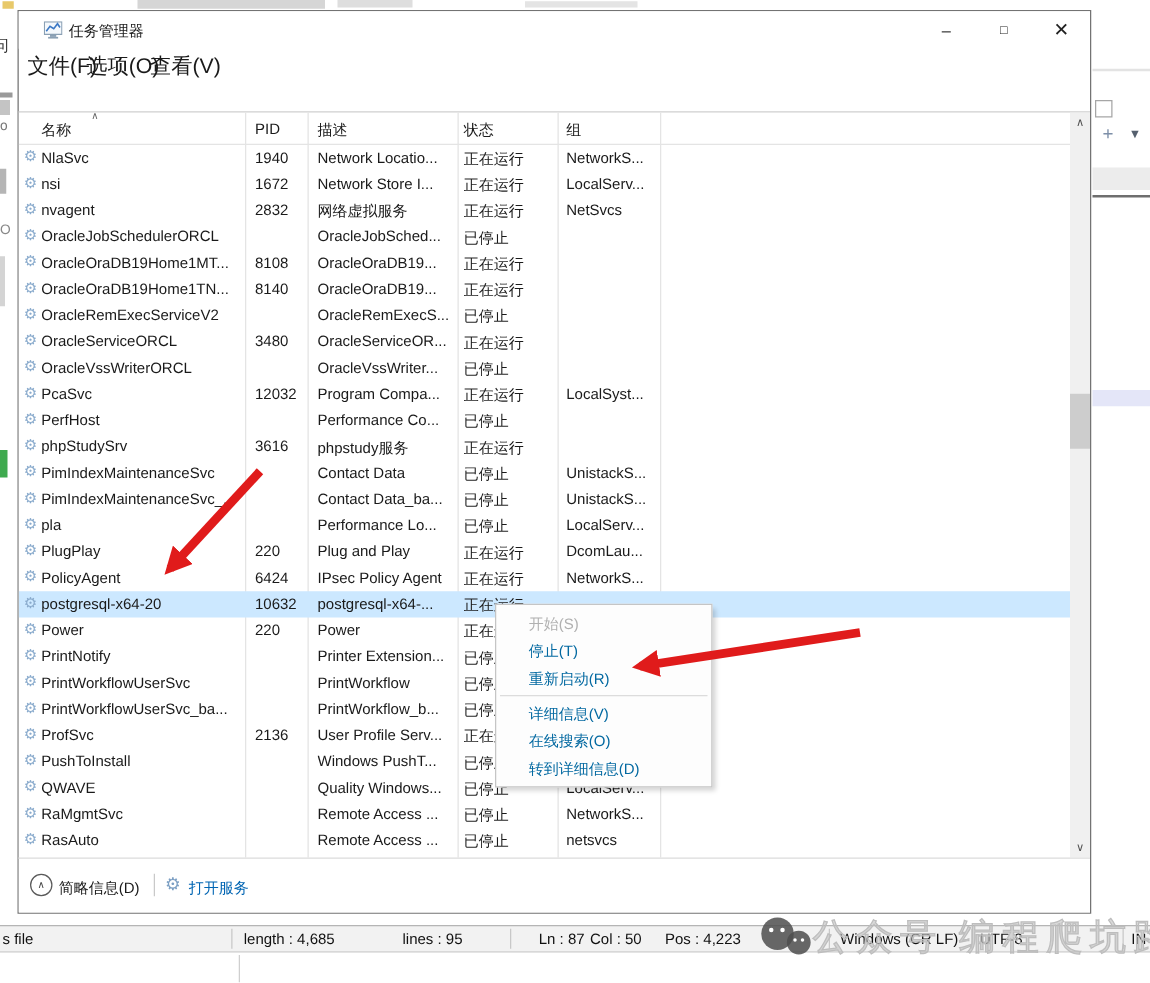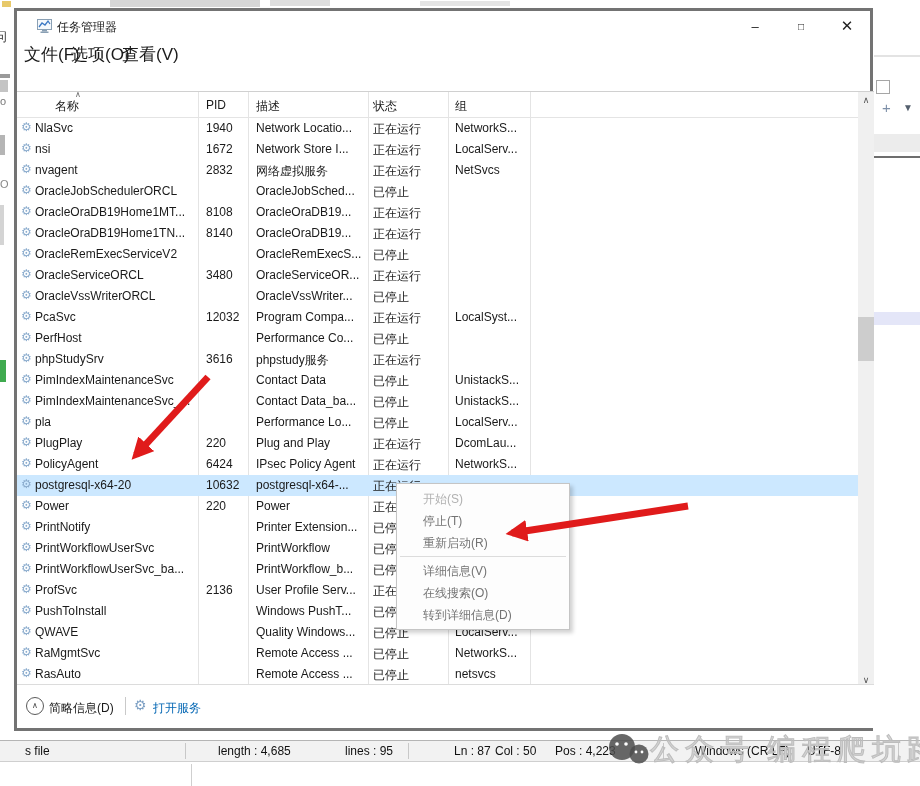--- a/index.html
+++ b/index.html
@@ -3,21 +3,21 @@
 <meta charset="utf-8">
 <style>
   html,body{margin:0;padding:0;}
   body{width:920px;height:786px;position:relative;overflow:hidden;background:#ffffff;
        font-family:"Liberation Sans","DejaVu Sans",sans-serif;color:#1a1a1a;}
   .abs{position:absolute;}
   
   .bg-frag{position:absolute;background:#d6d6d6;}
   
   #tm-window{position:absolute;left:14px;top:8px;width:859px;height:723px;
-             background:#fff;border:3px solid #737373;box-sizing:border-box;}
+             background:#fff;border:1px solid #737373;box-sizing:border-box;}
   #titlebar{position:absolute;left:0;top:0;right:0;height:30px;background:#fff;}
   #title-text{position:absolute;left:40px;top:8px;font-size:12px;}
   #win-controls{position:absolute;right:0;top:0;height:30px;display:flex;}
   .win-btn{width:46px;height:30px;display:flex;align-items:center;justify-content:center;
            font-size:13px;color:#222;}
   
   #menubar{position:absolute;left:0;top:30px;right:0;height:20px;font-size:17px;}
   .menu-item{position:absolute;top:2px;}
   
   #tabbar{position:absolute;left:0;top:48px;right:0;height:27px;font-size:12px;}
@@ -52,30 +52,30 @@
   #chevron-circle{position:absolute;left:9px;top:12px;width:16px;height:16px;border:1px solid #5a5a5a;
                   border-radius:50%;text-align:center;font-size:8px;line-height:15px;color:#444;}
   #footer-summary{position:absolute;left:32px;top:15px;}
   #footer-sep{position:absolute;left:108px;top:12px;width:1px;height:18px;background:#c9c9c9;}
   #footer-gear{position:absolute;left:117px;top:12px;font-size:14px;color:#7da0c4;}
   #footer-open{position:absolute;left:136px;top:15px;color:#0065b3;}
   
   #ctx-menu{position:absolute;left:396px;top:483px;width:174px;background:#fdfdfd;
             border:1px solid #c5c5c5;box-shadow:3px 3px 4px rgba(0,0,0,0.18);z-index:40;
             box-sizing:border-box;padding:4px 0 3px 0;font-size:12px;}
-  .ctx-item{height:22px;line-height:22px;padding-left:26px;color:#737373;}
+  .ctx-item{height:22px;line-height:22px;padding-left:26px;color:#0369a1;}
   .ctx-item.disabled{color:#b1b1b1;}
   .ctx-sep{height:1px;background:#dcdcdc;margin:2px 3px 3px 3px;}
   
   #arrows{position:absolute;left:0;top:0;width:920px;height:786px;z-index:50;pointer-events:none;}
   
   #statusbar{position:absolute;left:0;top:740px;width:920px;height:22px;background:#f2f2f2;
              border-top:1px solid #b5b5b5;border-bottom:1px solid #cfcfcf;box-sizing:border-box;
              font-size:12px;color:#111;}
-  .sb-item{position:absolute;top:3px;white-space:nowrap;margin-left:23px;}
+  .sb-item{position:absolute;top:3px;white-space:nowrap;}
   .sb-sep{position:absolute;top:2px;width:1px;height:16px;background:#c8c8c8;}
   #watermark{position:absolute;left:650px;top:730px;z-index:55;pointer-events:none;
              font-size:29px;letter-spacing:6px;color:rgba(185,185,185,0.55);
              -webkit-text-stroke:1px #bdbdbd;white-space:nowrap;}
   #wm2{margin-left:12px;}
   #wechat-icon{position:absolute;left:604px;top:733px;z-index:56;}
 </style>
 </head>
 <body>
 
@@ -131,21 +131,21 @@
   <div id="list">
 
     <div class="col-div" style="left:181px;"></div>
     <div class="col-div" style="left:231px;"></div>
     <div class="col-div" style="left:351px;"></div>
     <div class="col-div" style="left:431px;"></div>
     <div class="col-div" style="left:513px;"></div>
 
     <div id="header-row" style="border-bottom:1px solid #e4e4e4;">
       <span id="sort-caret">∧</span>
-      <span class="hcell" style="left:18px;margin-left:20px;">名称</span>
+      <span class="hcell" style="left:18px;">名称</span>
       <span class="hcell" style="left:189px;">PID</span>
       <span class="hcell" style="left:239px;">描述</span>
       <span class="hcell" style="left:356px;">状态</span>
       <span class="hcell" style="left:438px;">组</span>
     </div>
 
     <div id="rows">
         <div class="srow">
           <span class="gear">⚙</span>
           <span class="c name">NlaSvc</span>

